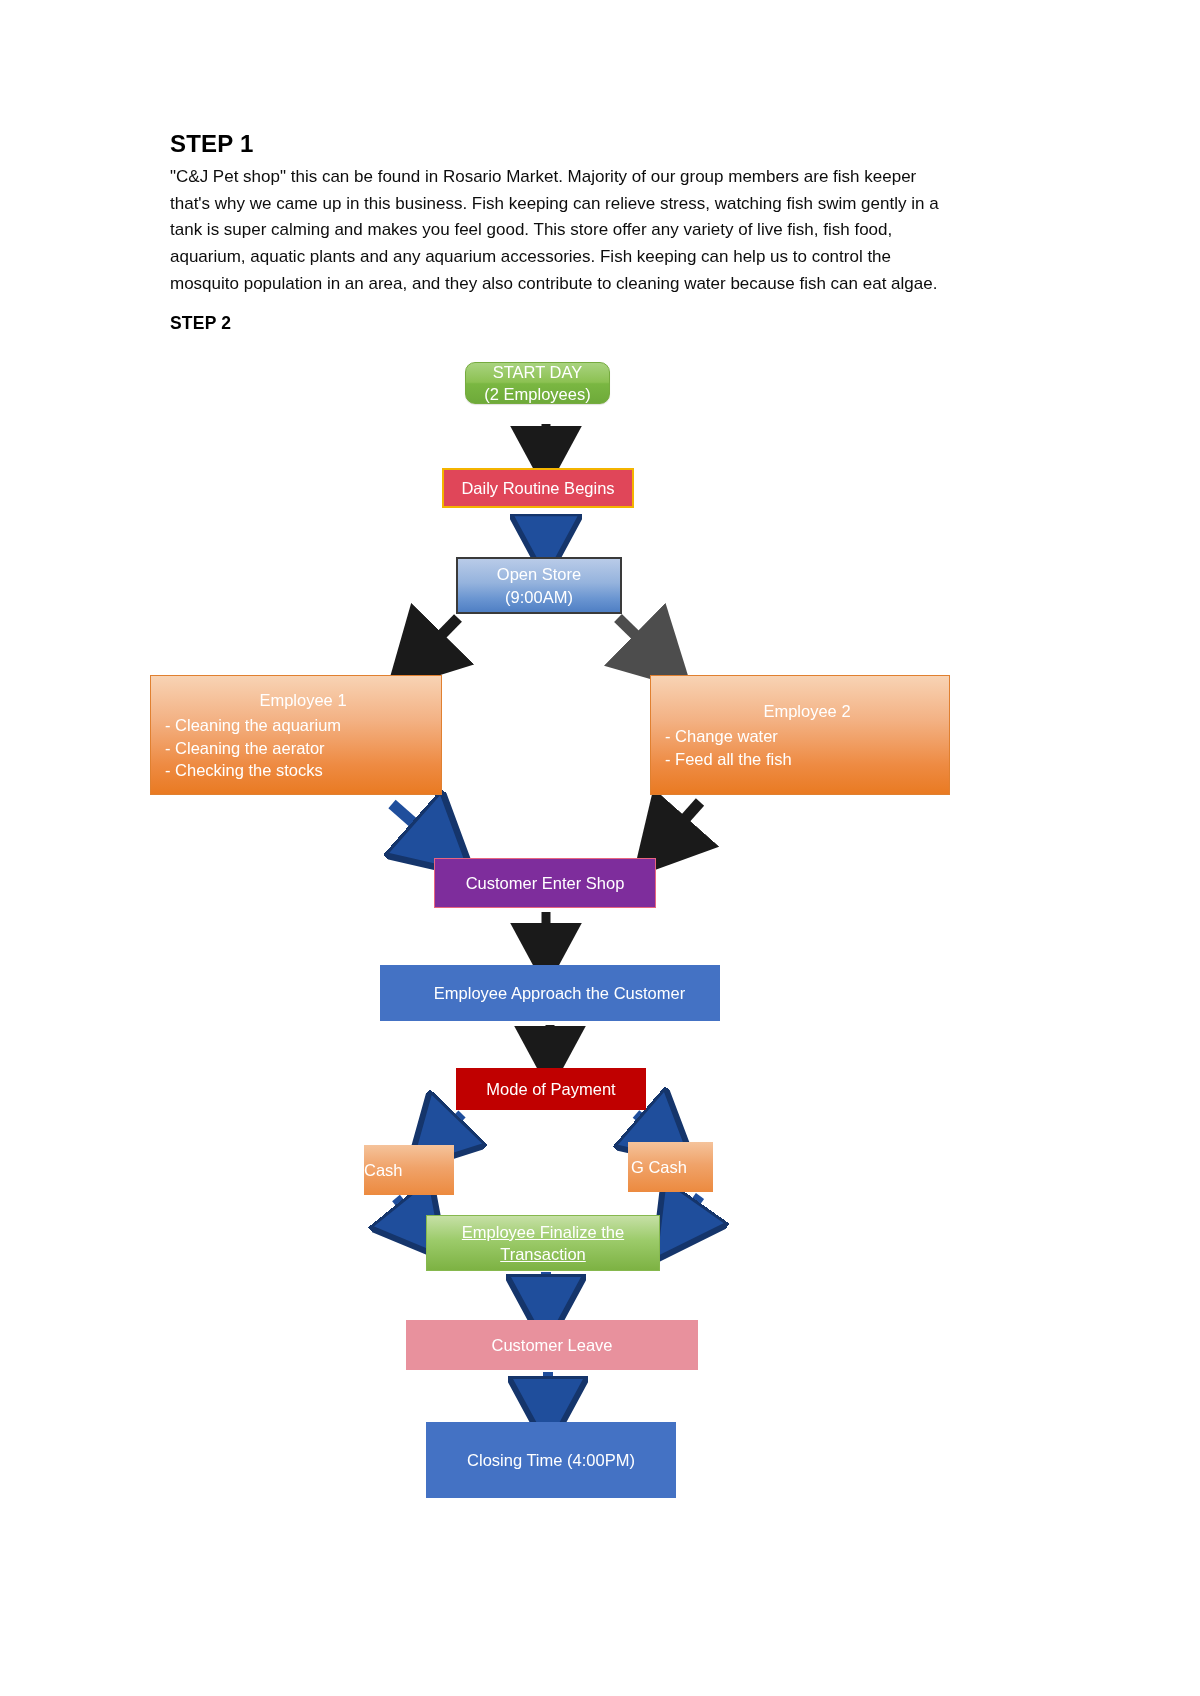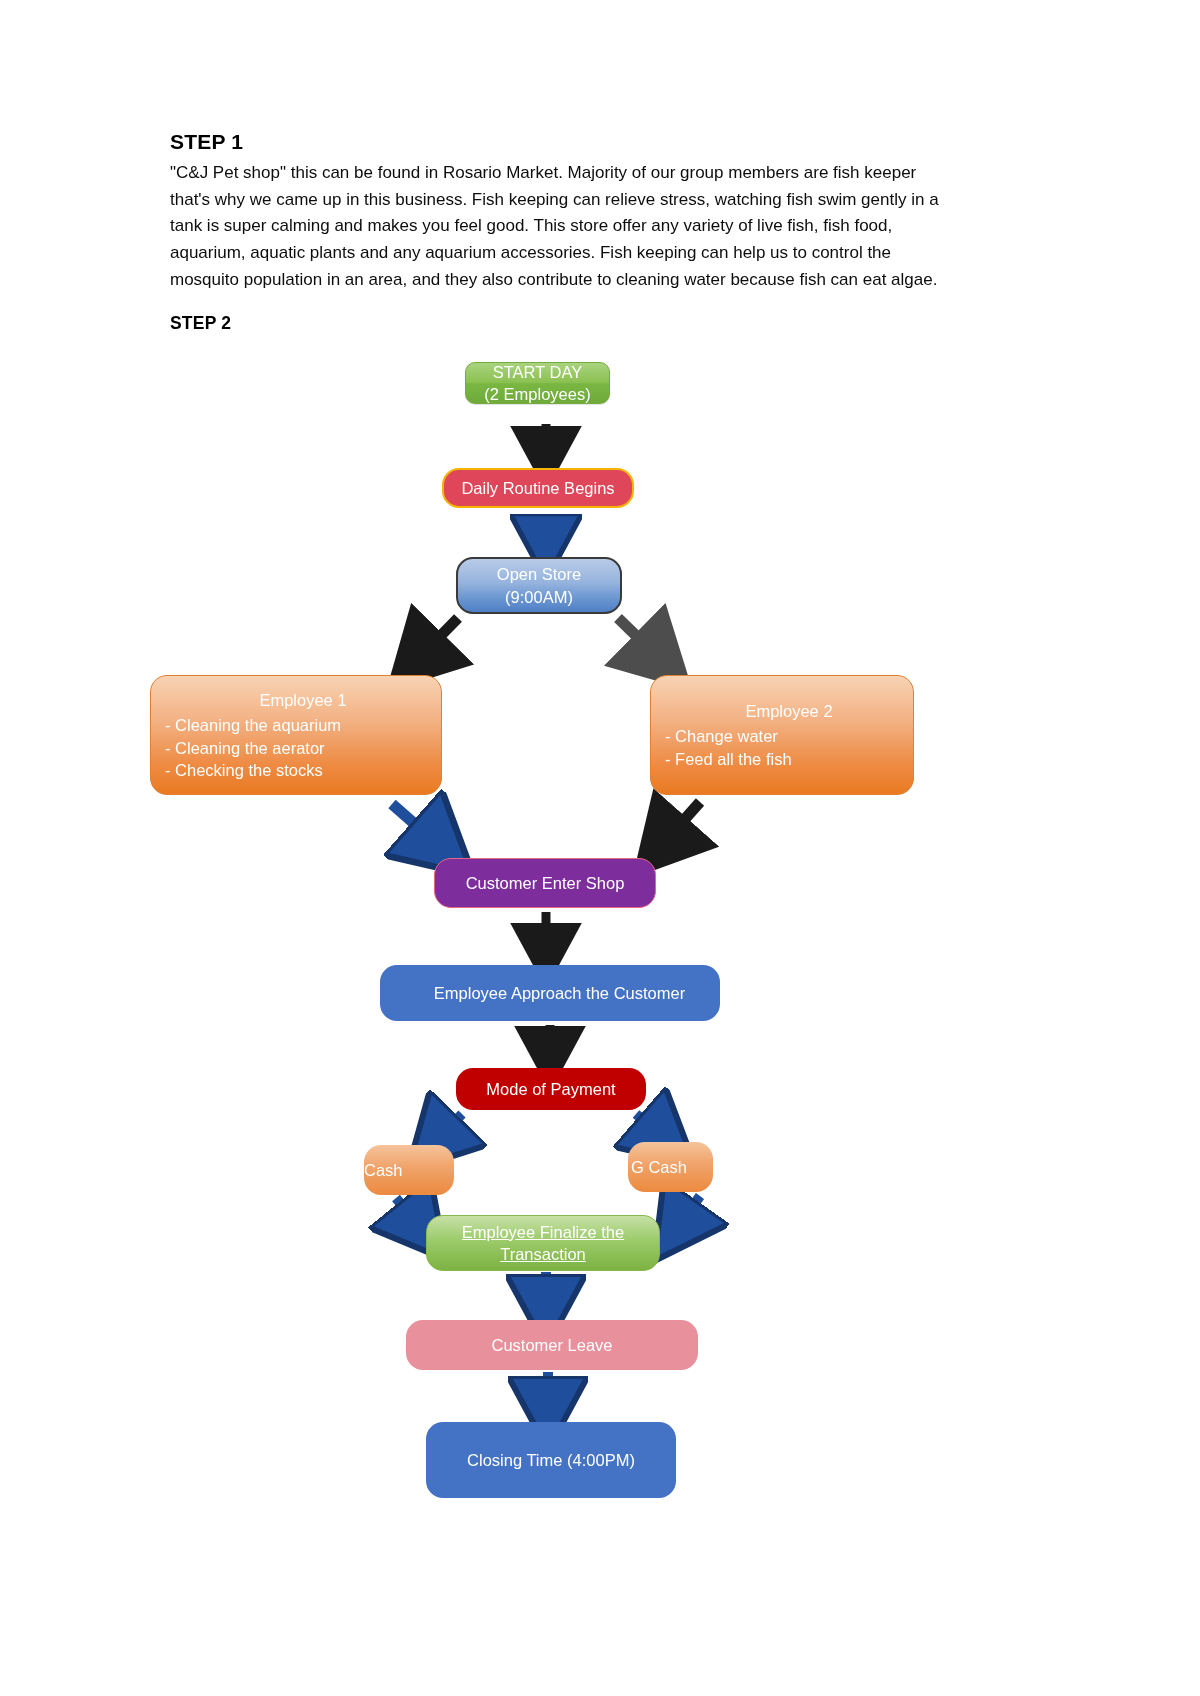--- a/index.html
+++ b/index.html
@@ -17,21 +17,21 @@
   }
 
   
   .doc-text {
     position: absolute;
     left: 170px;
     top: 128px;
     width: 778px;
   }
   .step-heading {
-    font-size: 21px;
+    font-size: 24px;
     font-weight: bold;
     letter-spacing: 0.2px;
     color: #000000;
     margin: 0 0 4px 0;
     line-height: 1.32;
   }
   .step-para {
     font-size: 17px;
     line-height: 1.58;
     color: #0d0d0d;
@@ -60,21 +60,20 @@
     position: absolute;
     box-sizing: border-box;
     display: flex;
     flex-direction: column;
     align-items: center;
     justify-content: center;
     color: #ffffff;
     font-size: 16.5px;
     line-height: 1.34;
     text-align: center;
-    border-radius: 17px;
   }
   .node .ln { display: block; }
 
   
   .n-start {
     left: 465px; top: 362px; width: 145px; height: 42px;
     border-radius: 10px;
     background: linear-gradient(to bottom, #a9d37f 0%, #8cc152 48%, #7ab742 52%, #6eaa3a 100%);
     border: 1px solid #76ab3f;
     box-shadow: 0 1px 1px rgba(0,0,0,0.12);
@@ -97,21 +96,21 @@
 
   
   .n-emp1 {
     left: 150px; top: 675px; width: 292px; height: 120px;
     background: linear-gradient(to bottom, #f8d3b4 0%, #f3b183 38%, #ee8b43 75%, #e97a22 100%);
     border: 1px solid #e08030;
     align-items: flex-start;
     padding-left: 14px;
   }
   .n-emp2 {
-    left: 650px; top: 675px; width: 264px; height: 120px;
+    left: 650px; top: 675px; width: 300px; height: 120px;
     background: linear-gradient(to bottom, #f8d3b4 0%, #f3b183 38%, #ee8b43 75%, #e97a22 100%);
     border: 1px solid #e08030;
     align-items: flex-start;
     padding-left: 14px;
   }
   .emp-title { width: 100%; text-align: center; margin-bottom: 3px; }
   .emp-item  { text-align: left; }
 
   
   .n-cust-enter {

